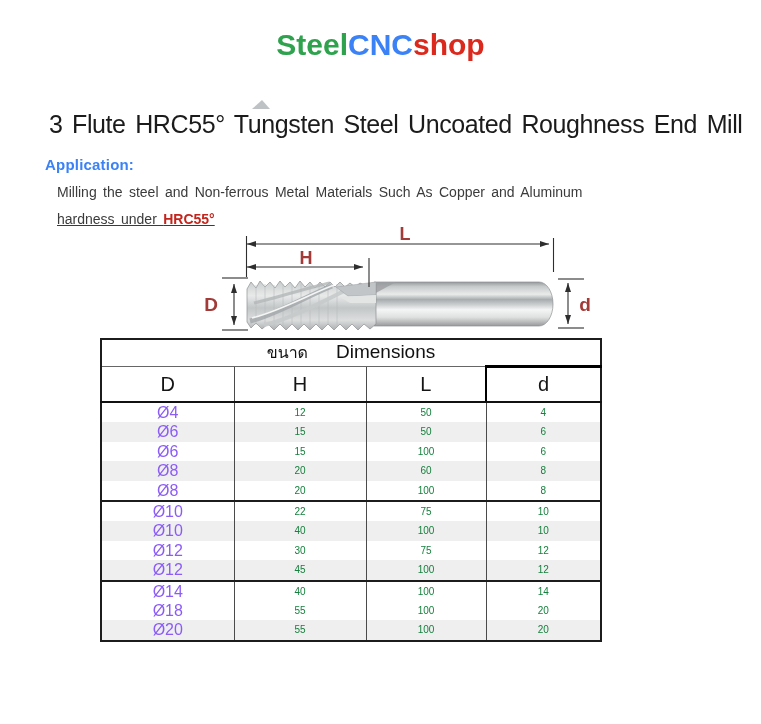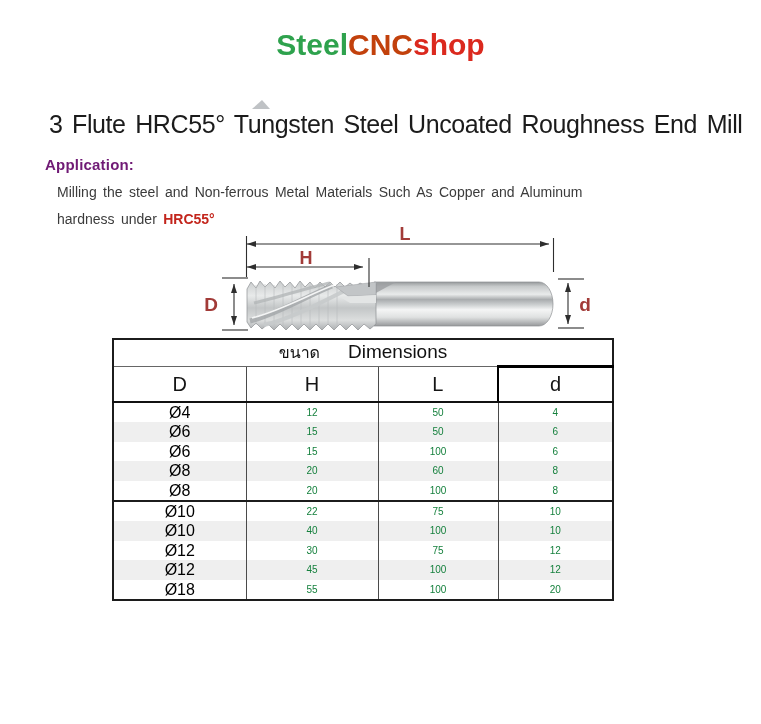--- a/index.html
+++ b/index.html
@@ -26,28 +26,28 @@
   .app-label{
     position:absolute;left:45px;top:156px;
     font-size:15px;font-weight:bold;letter-spacing:.2px;
   }
   .desc1{
     position:absolute;left:57px;top:184px;font-size:14px;color:#3b3b3b;
     word-spacing:2.5px;white-space:nowrap;
   }
   .desc2{
     position:absolute;left:57px;top:211px;font-size:14px;color:#3b3b3b;
-    word-spacing:2.5px;white-space:nowrap;
+    word-spacing:2.5px;white-space:nowrap;text-decoration:underline;
   }
   .desc2 .hrc{font-weight:bold;}
   
   .diagram{position:absolute;left:190px;top:225px;width:430px;height:112px;}
   
   table.dims{
-    position:absolute;left:112px;top:338px;width:500px;
+    position:absolute;left:100px;top:338px;width:500px;
     border-collapse:collapse;table-layout:fixed;
     border:2px solid #1c1c1c;
     padding-left:48px;
   }
   table.dims td,table.dims th{
     text-align:center;vertical-align:middle;padding:0;margin:0;
   }
   tr.caption-row td{
     height:24px;border-bottom:1px solid #666;font-size:17px;color:#111;
   }
@@ -56,35 +56,35 @@
   tr.cols-row th{
     height:33px;font-size:20px;font-weight:normal;color:#151515;
     border-bottom:2px solid #111;border-left:1px solid #4a4a4a;
   }
   tr.cols-row th:first-child{border-left:none;}
   tr.cols-row th.d-col{border-top:3px solid #000;border-left:2px solid #000;}
   tbody td{
     height:19.4px;font-size:10px;color:#15803d;line-height:19.4px;
     border-left:1px solid #4a4a4a;
   }
-  tbody td:first-child{border-left:none;font-size:16px;color:#000000;}
+  tbody td:first-child{border-left:none;font-size:16px;color:#8b5cf6;}
   tbody tr.sep td{border-top:2px solid #1c1c1c;}
 </style>
 </head>
 <body>
 
 <div class="logo">
-  <span style="color: rgb(46, 162, 77);">Steel</span><span style="color: #c2410c;">CNC</span><span style="color: rgb(219, 41, 30);">shop</span>
+  <span style="color: rgb(46, 162, 77);">Steel</span><span style="color: #3b82f6;">CNC</span><span style="color: rgb(219, 41, 30);">shop</span>
 </div>
 
 <div class="artifact-tri"></div>
 
 <div class="title">3 Flute HRC55° Tungsten Steel Uncoated Roughness End Mill</div>
 
-<div class="app-label" style="color: #701a75;">Application:</div>
+<div class="app-label" style="color: #3b82f6;">Application:</div>
 <div class="desc1">Milling the steel and Non-ferrous Metal Materials Such As Copper and Aluminum</div>
 <div class="desc2"><span>hardness under </span><span class="hrc" style="color: rgb(195, 37, 28);">HRC55°</span></div>
 
 <svg class="diagram" viewBox="0 0 430 112" xmlns="http://www.w3.org/2000/svg">
   <defs>
     <linearGradient id="shankGrad" x1="0" y1="0" x2="0" y2="1">
       <stop offset="0%" stop-color="#96999B"></stop>
       <stop offset="10%" stop-color="#C6C9CA"></stop>
       <stop offset="28%" stop-color="#E9EBEB"></stop>
       <stop offset="40%" stop-color="#A9ACAE"></stop>
@@ -237,20 +237,32 @@
         <td>30</td>
         <td>75</td>
         <td>12</td>
       </tr>
       <tr style="background-color: rgb(239, 239, 239);">
         <td>Ø12</td>
         <td>45</td>
         <td>100</td>
         <td>12</td>
       </tr>
+      <tr class="sep">
+        <td class="sep-td" style="border-top: 2px solid rgb(28, 28, 28);">Ø14</td>
+        <td class="sep-td" style="border-top: 2px solid rgb(28, 28, 28);">40</td>
+        <td class="sep-td" style="border-top: 2px solid rgb(28, 28, 28);">100</td>
+        <td class="sep-td" style="border-top: 2px solid rgb(28, 28, 28);">14</td>
+      </tr>
       <tr>
         <td>Ø18</td>
         <td>55</td>
         <td>100</td>
         <td>20</td>
       </tr>
+      <tr style="background-color: rgb(239, 239, 239);">
+        <td>Ø20</td>
+        <td>55</td>
+        <td>100</td>
+        <td>20</td>
+      </tr>
     </tbody>
 </table>
 
 </body></html>

